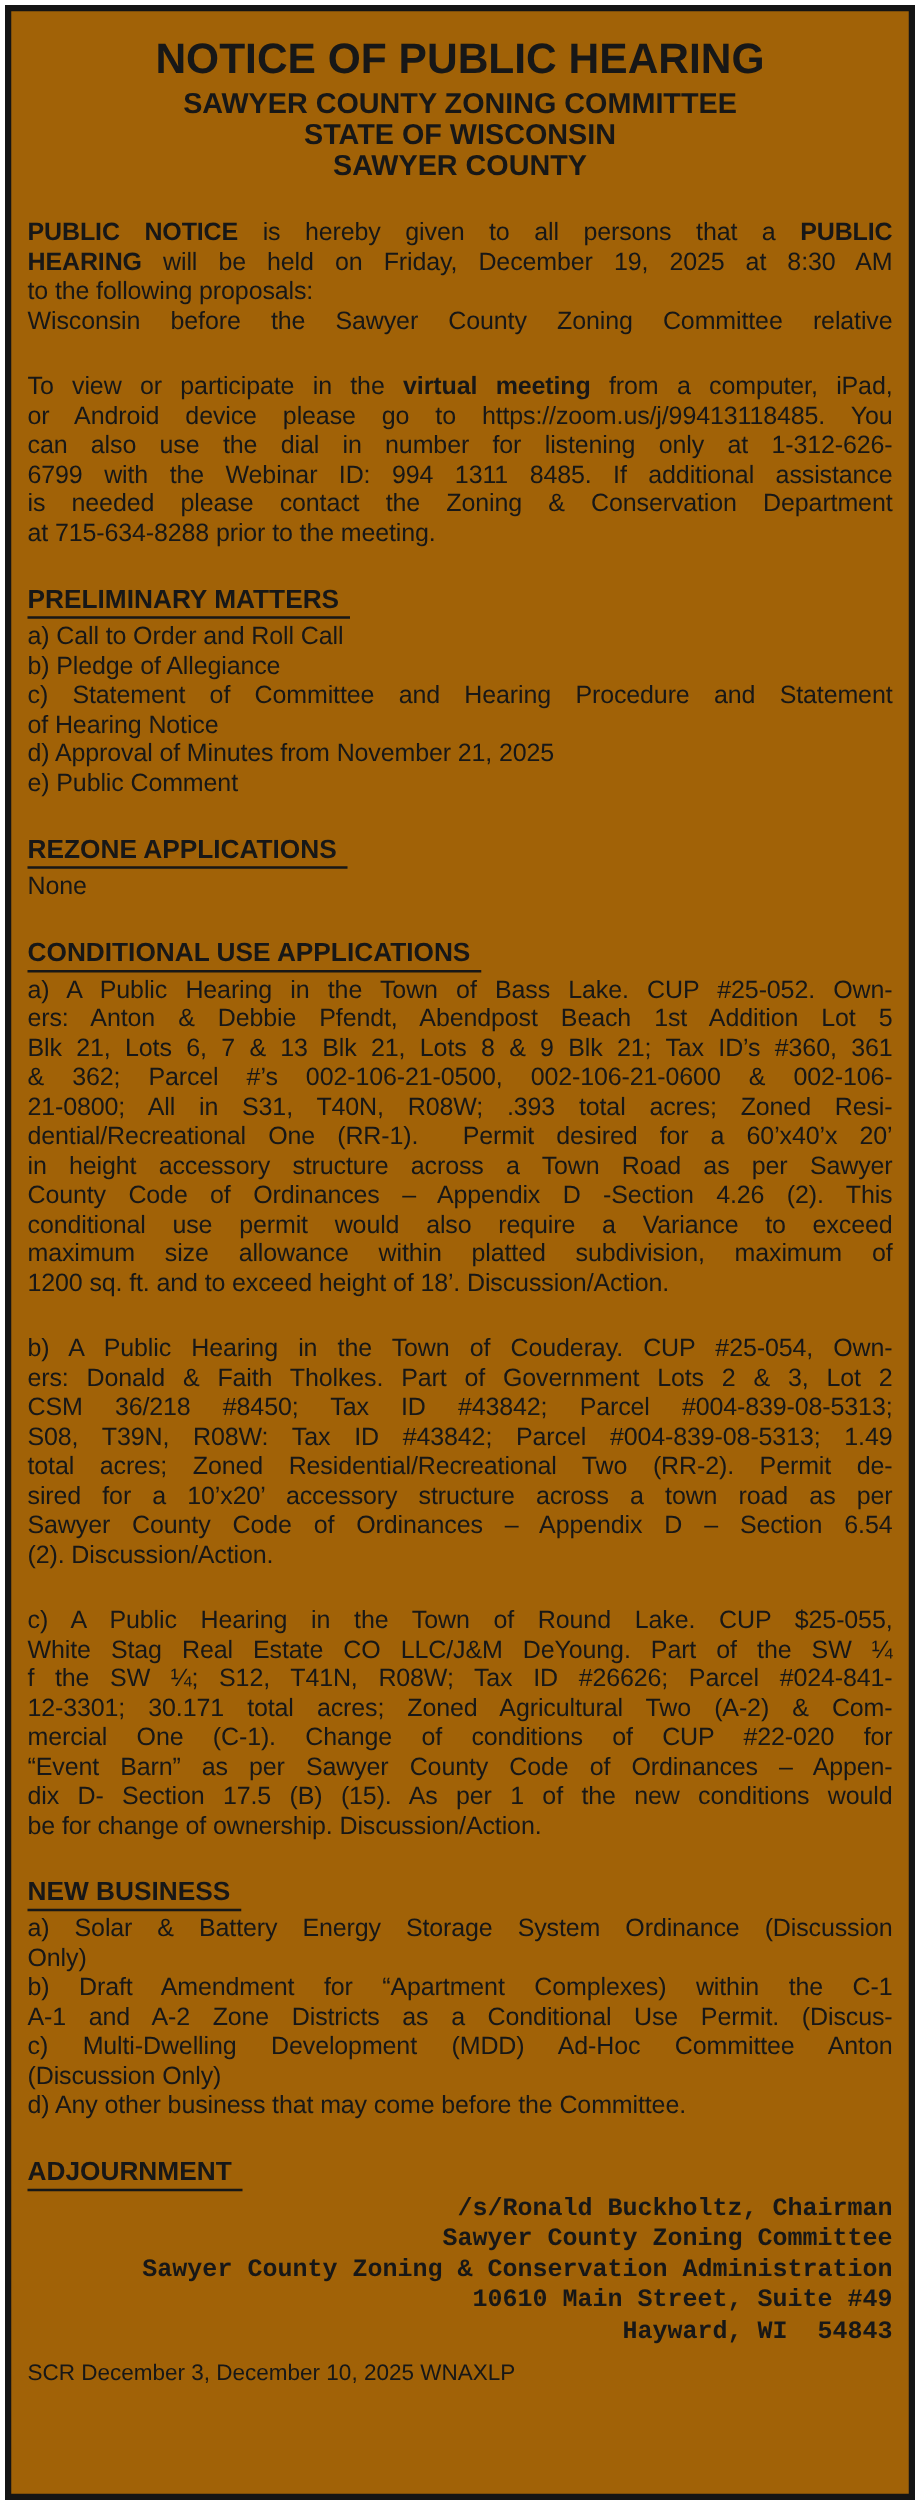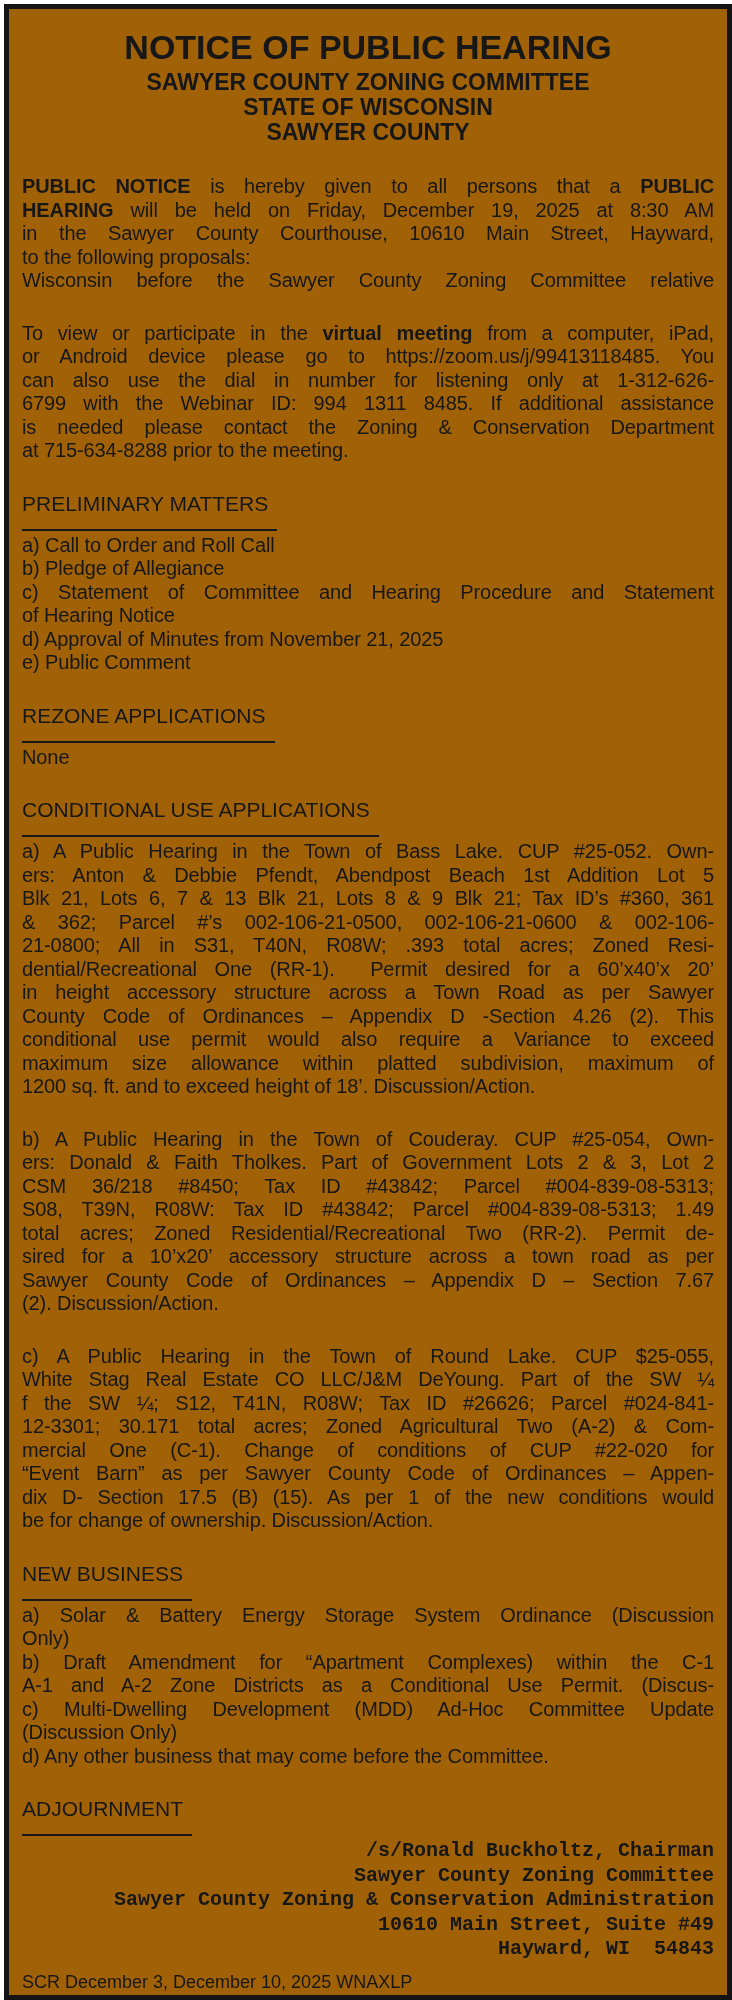--- a/index.html
+++ b/index.html
@@ -32,25 +32,25 @@
   }
   .para { font-size: 20px; line-height: 23.5px; letter-spacing: -0.1px; }
   .para.gap { margin-bottom: 29px; }
   .line { text-align: justify; text-align-last: justify; min-height: 23.5px; }
   .line.last { text-align-last: left; }
   .b { font-weight: bold; }
   .heading-wrap { margin-bottom: 3px; }
   .heading {
     display: inline-block;
     font-size: 21px;
-    font-weight: normal;
+    font-weight: bold;
     line-height: 24px;
     border-bottom: 2.5px solid #171717;
     padding-right: 9px;
-    padding-bottom: 13px;
+    padding-bottom: 1px;
   }
   .signature {
     font-size: 20px;
     font-weight: bold;
     text-align: right;
     line-height: 24.5px;
   }
   .signature .line { text-align: right; text-align-last: right; font-family: Liberation Mono, monospace; }
   .footer {
     font-size: 18px;
@@ -66,21 +66,20 @@
   <div>
       <div class="title">NOTICE OF PUBLIC HEARING</div>
       <div class="subtitle">
         <div class="subtitle-line">SAWYER COUNTY ZONING COMMITTEE</div>
         <div class="subtitle-line">STATE OF WISCONSIN</div>
         <div class="subtitle-line">SAWYER COUNTY</div>
       </div>
       <div class="para gap">
         <div class="line"><span class="b">PUBLIC NOTICE</span><span> is hereby given to all persons that a </span><span class="b">PUBLIC</span></div>
         <div class="line"><span class="b">HEARING</span><span> will be held on Friday, December 19, 2025 at 8:30 AM</span></div>
-        <div class="line">in the Sawyer County Courthouse, 10610 Main Street, Hayward,</div>
         <div class="line last">to the following proposals:</div>
         <div class="line">Wisconsin before the Sawyer County Zoning Committee relative</div>
       </div>
       <div class="para gap">
         <div class="line"><span>To view or participate in the </span><span class="b">virtual meeting</span><span> from a computer, iPad,</span></div>
         <div class="line">or Android device please go to https://zoom.us/j/99413118485. You</div>
         <div class="line">can also use the dial in number for listening only at 1-312-626-</div>
         <div class="line">6799 with the Webinar ID: 994 1311 8485. If additional assistance</div>
         <div class="line">is needed please contact the Zoning &amp; Conservation Department</div>
         <div class="line last">at 715-634-8288 prior to the meeting.</div>
@@ -120,21 +119,21 @@
         <div class="line">maximum size allowance within platted subdivision, maximum of</div>
         <div class="line last">1200 sq. ft. and to exceed height of 18’. Discussion/Action.</div>
       </div>
       <div class="para gap">
         <div class="line">b) A Public Hearing in the Town of Couderay. CUP #25-054, Own-</div>
         <div class="line">ers: Donald &amp; Faith Tholkes. Part of Government Lots 2 &amp; 3, Lot 2</div>
         <div class="line">CSM 36/218 #8450; Tax ID #43842; Parcel #004-839-08-5313;</div>
         <div class="line">S08, T39N, R08W: Tax ID #43842; Parcel #004-839-08-5313; 1.49</div>
         <div class="line">total acres; Zoned Residential/Recreational Two (RR-2). Permit de-</div>
         <div class="line">sired for a 10’x20’ accessory structure across a town road as per</div>
-        <div class="line">Sawyer County Code of Ordinances – Appendix D – Section 7.67</div>
+        <div class="line">Sawyer County Code of Ordinances – Appendix D – Section 6.54</div>
         <div class="line last">(2). Discussion/Action.</div>
       </div>
       <div class="para gap">
         <div class="line">c) A Public Hearing in the Town of Round Lake. CUP $25-055,</div>
         <div class="line">White Stag Real Estate CO LLC/J&amp;M DeYoung. Part of the SW ¼</div>
         <div class="line">f the SW ¼; S12, T41N, R08W; Tax ID #26626; Parcel #024-841-</div>
         <div class="line">12-3301; 30.171 total acres; Zoned Agricultural Two (A-2) &amp; Com-</div>
         <div class="line">mercial One (C-1). Change of conditions of CUP #22-020 for</div>
         <div class="line">“Event Barn” as per Sawyer County Code of Ordinances – Appen-</div>
         <div class="line">dix D- Section 17.5 (B) (15). As per 1 of the new conditions would</div>
@@ -143,21 +142,21 @@
       <div class="heading-wrap"><span class="heading">NEW BUSINESS</span></div>
       <div class="para">
         <div class="line">a) Solar &amp; Battery Energy Storage System Ordinance (Discussion</div>
         <div class="line last">Only)</div>
       </div>
       <div class="para">
         <div class="line">b) Draft Amendment for “Apartment Complexes) within the C-1</div>
         <div class="line">A-1 and A-2 Zone Districts as a Conditional Use Permit. (Discus-</div>
       </div>
       <div class="para">
-        <div class="line">c) Multi-Dwelling Development (MDD) Ad-Hoc Committee Update</div>
+        <div class="line">c) Multi-Dwelling Development (MDD) Ad-Hoc Committee Anton</div>
         <div class="line last">(Discussion Only)</div>
       </div>
       <div class="para gap">
         <div class="line last">d) Any other business that may come before the Committee.</div>
       </div>
       <div class="heading-wrap"><span class="heading">ADJOURNMENT</span></div>
       <div class="signature">
         <div class="line">/s/Ronald Buckholtz, Chairman</div>
         <div class="line">Sawyer County Zoning Committee</div>
         <div class="line">Sawyer County Zoning &amp; Conservation Administration</div>

